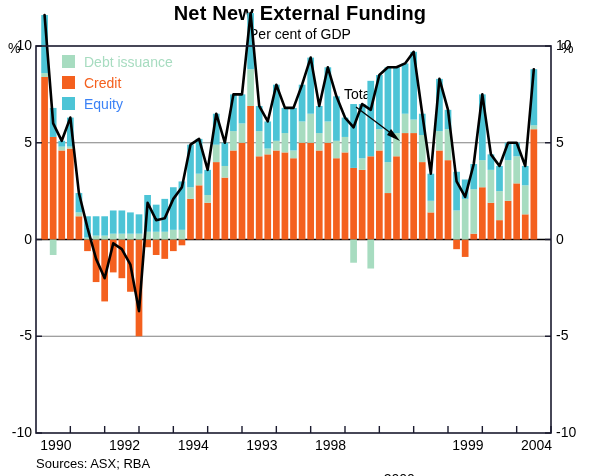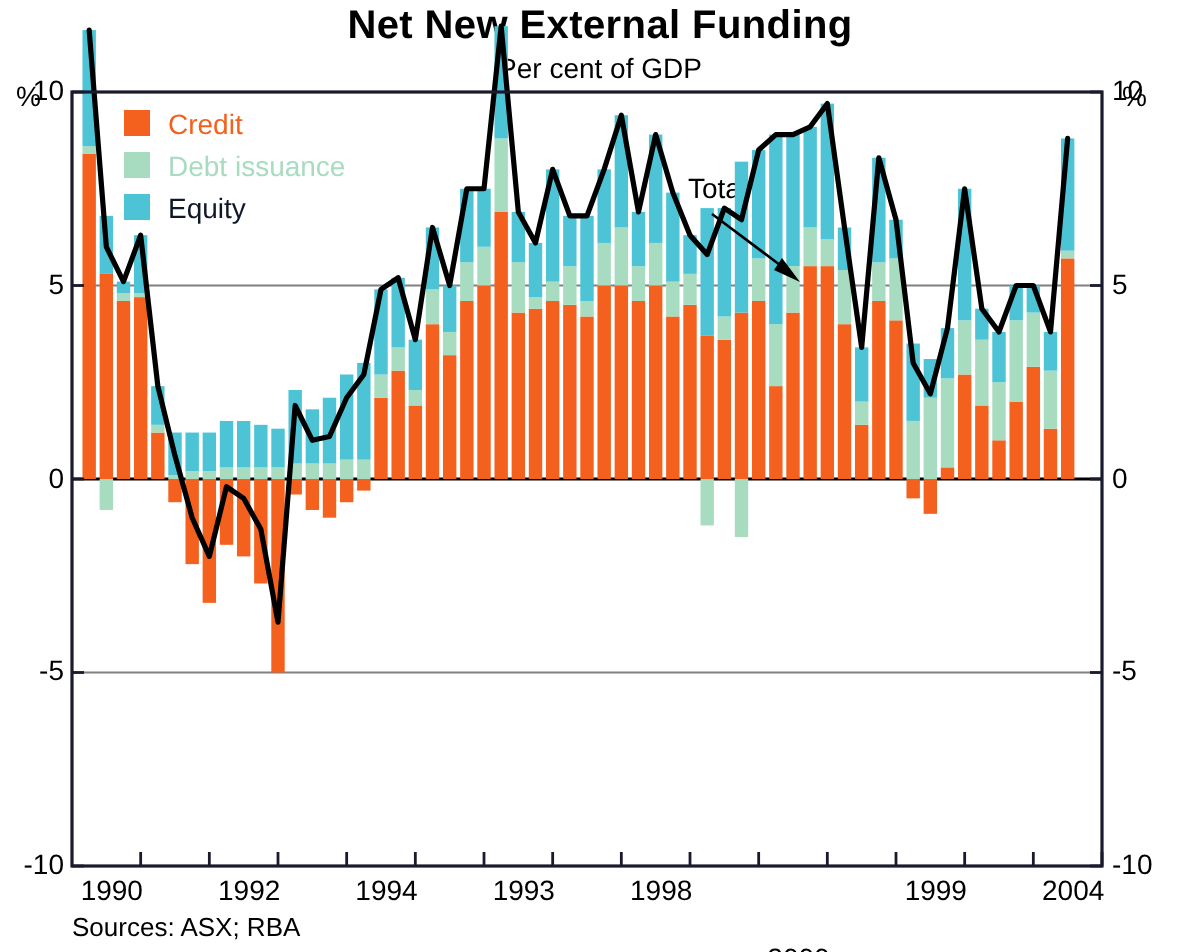--- a/index.html
+++ b/index.html
@@ -108,30 +108,30 @@
 <div id="figure">
 
   <div class="title">Net New External Funding</div>
   <div class="subtitle">Per cent of GDP</div>
 
   <div class="axis-unit-left">%</div>
   <div class="axis-unit-right">%</div>
 
   <div class="legend">
     <div class="legend-row">
+      <span class="legend-swatch" style="background:#A7DCC0"></span>
+      <span class="legend-label" style="color:#A7DCC0">Debt issuance</span>
+    </div>
+    <div class="legend-row">
       <span class="legend-swatch" style="background:#F4601E"></span>
       <span class="legend-label" style="color:#F4601E">Credit</span>
     </div>
     <div class="legend-row">
-      <span class="legend-swatch" style="background:#A7DCC0"></span>
-      <span class="legend-label" style="color:#A7DCC0">Debt issuance</span>
-    </div>
-    <div class="legend-row">
       <span class="legend-swatch" style="background:#4CC4D6"></span>
-      <span class="legend-label" style="color:#0f172a">Equity</span>
+      <span class="legend-label" style="color:#3b82f6">Equity</span>
     </div>
   </div>
 
   <div class="annot-total">Total</div>
 
   <svg id="plot" width="600" height="476" style="position:absolute;left:0;top:0;">
       <line x1="36" y1="142.75" x2="551" y2="142.75" stroke="#808080" stroke-width="1.1"></line>
       <line x1="36" y1="239.5" x2="551" y2="239.5" stroke="#000000" stroke-width="1.6"></line>
       <line x1="36" y1="336.25" x2="551" y2="336.25" stroke="#808080" stroke-width="1.1"></line>
       <rect x="41.24" y="76.96" width="6.70" height="162.54" fill="#F4601E"></rect>

